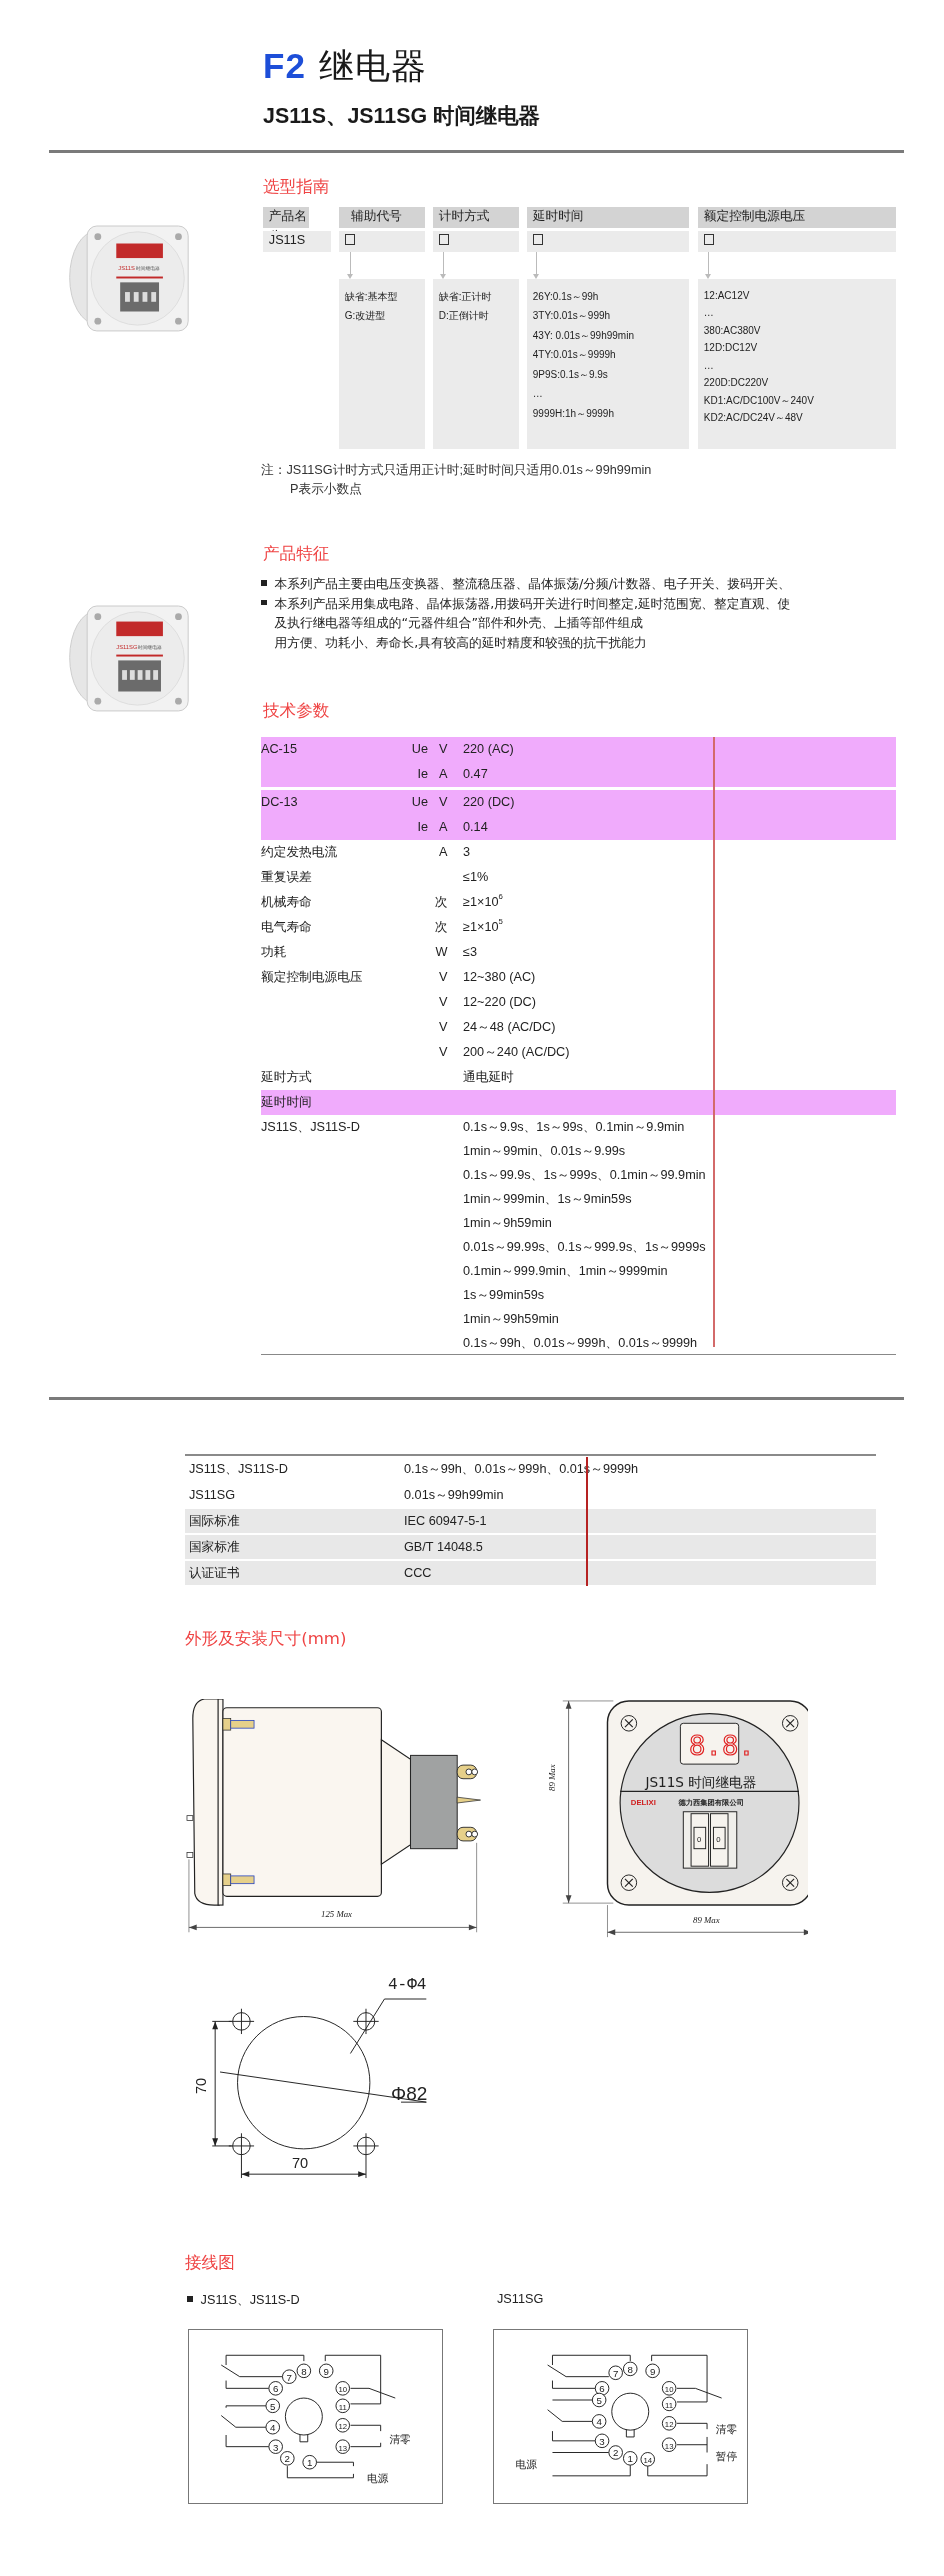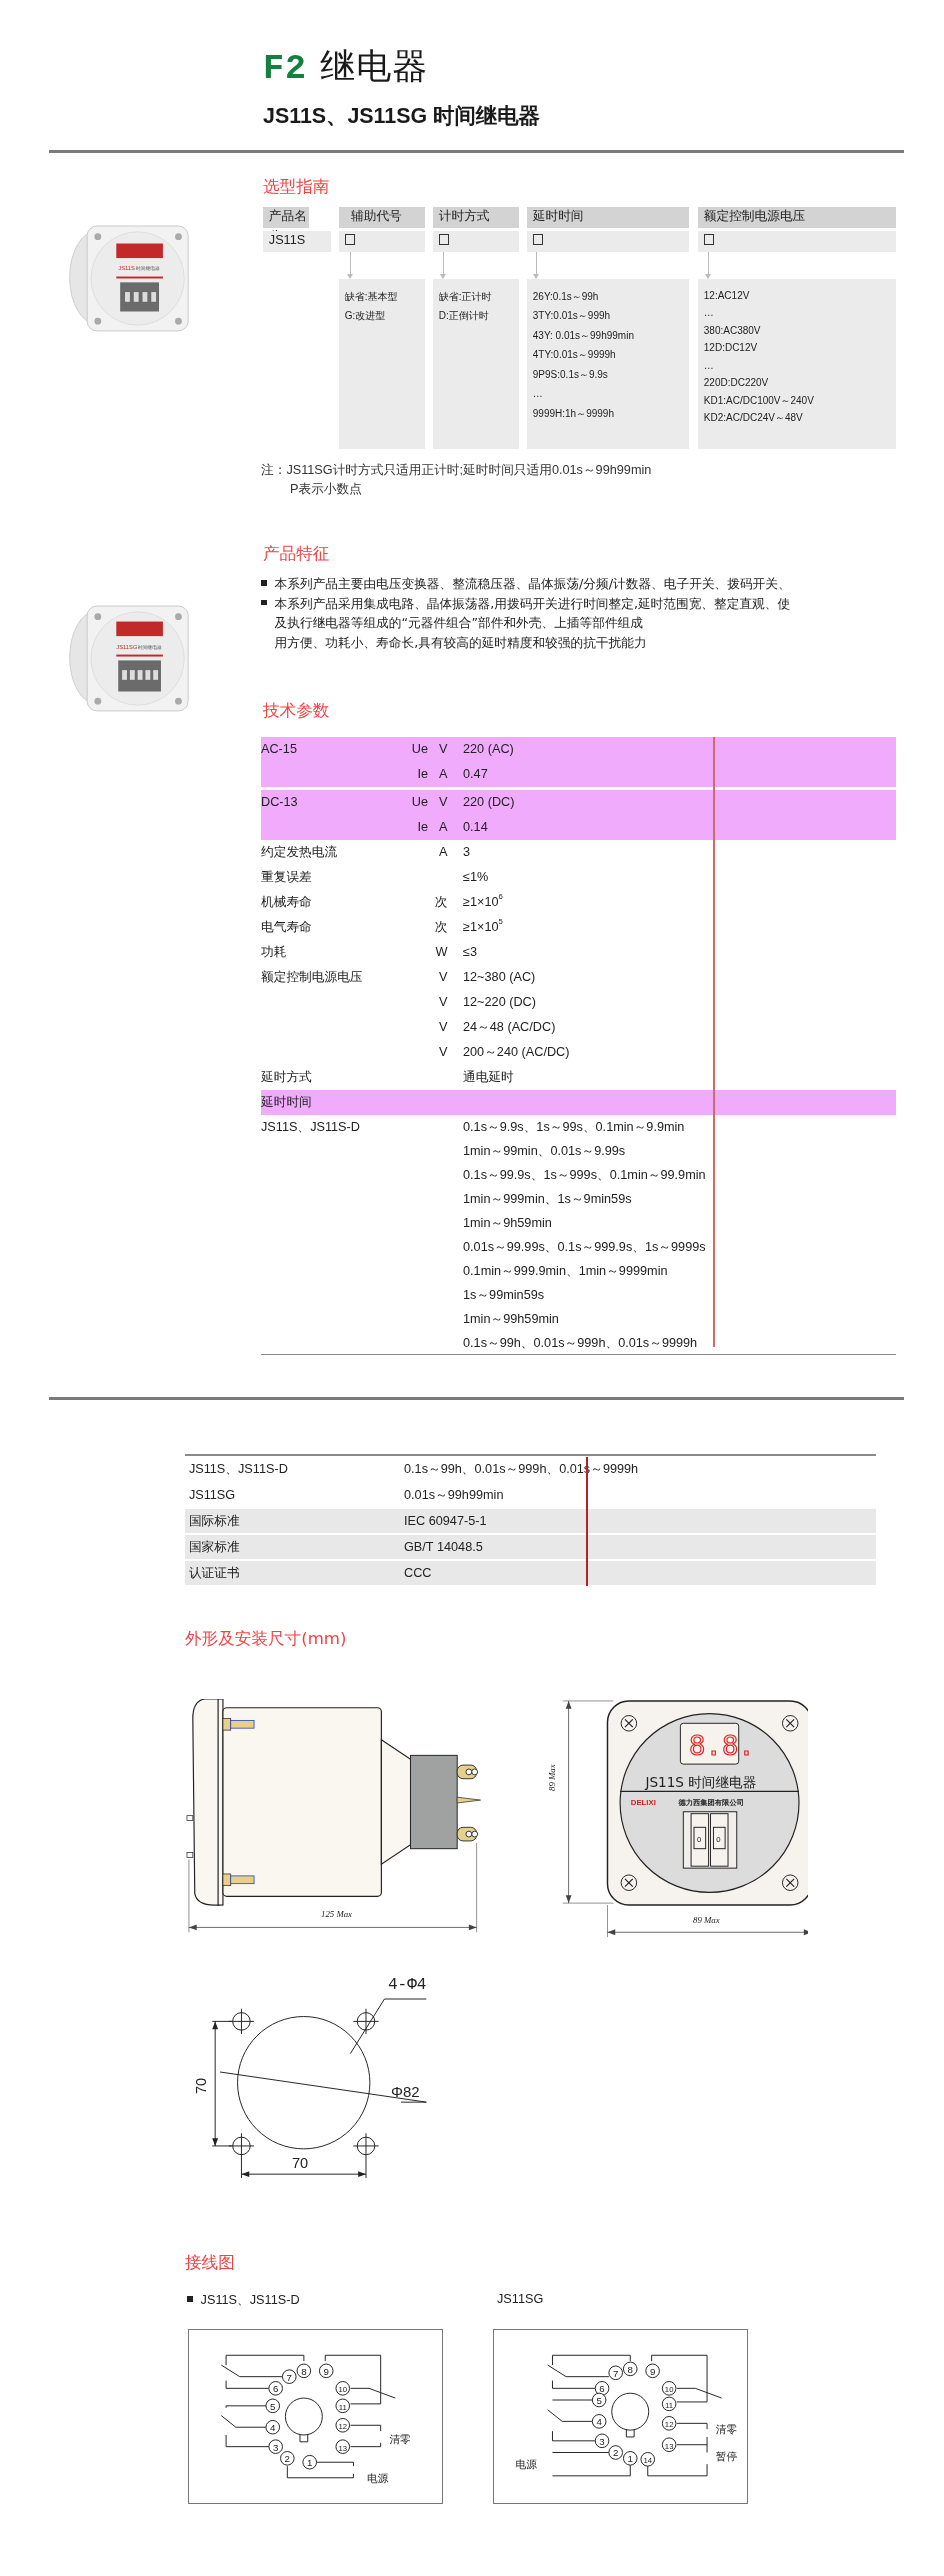--- a/index.html
+++ b/index.html
@@ -2,21 +2,21 @@
 <html><head>
 <meta charset="utf-8">
 <style>
   * { box-sizing: border-box; margin: 0; padding: 0; }
   html, body { width: 944px; background: #ffffff; }
   body { position: relative; height: 2576px; font-family: "DejaVu Sans", "Liberation Sans", sans-serif; color: #222; overflow: hidden; }
   .abs { position: absolute; }
 
   
   .hdr-f2 { left: 263px; top: 43px; font-size: 35px; font-weight: bold; letter-spacing: 1px; }
-  .hdr-f2 .red { color: #15803d; font-family: Liberation Mono, monospace; }
+  .hdr-f2 .red { color: #1d4ed8; font-family: Liberation Sans, sans-serif; }
   .hdr-f2 .blk { color: #1a1a1a; font-weight: normal; }
   .hdr-sub { left: 263px; top: 101px; font-size: 21.4px; font-weight: bold; color: #1a1a1a; font-family: "Liberation Sans", sans-serif; }
   .hrule { height: 2.9px; background: #7a7a7a; }
 
   .sec-title { color: #ef4444; font-size: 16.6px; }
 
   
   .sg-cell { position: absolute; font-size: 12.7px; line-height: 19.5px; padding-left: 5.8px; color: #222; font-family: "Liberation Sans", sans-serif; }
   .sg-head { background: #d3d3d3; height: 21.4px; top: 207px; }
   .sg-row { background: #ebebeb; height: 21.4px; top: 231px; }
@@ -408,21 +408,21 @@
       <line x1="170" y1="94" x2="205" y2="38"></line>
         <line x1="205" y1="38" x2="248" y2="38"></line>
       <line x1="222" y1="144" x2="248" y2="144"></line>
     </g>
     <polygon points="31,61 28,69 34,69" fill="#222"></polygon>
       <polygon points="31,189 28,181 34,181" fill="#222"></polygon>
     <polygon points="58,218 66,215 66,221" fill="#222"></polygon>
       <polygon points="186,218 178,215 178,221" fill="#222"></polygon>
   </svg>
   <div class="abs" style="left:203px;top:13.6px;font-size:16px;font-family:Liberation Mono, monospace;">4-Φ4</div>
-  <div class="abs" style="left:206px;top:121px;font-size:15px;font-family:'Liberation Sans',sans-serif;">Φ82</div>
+  <div class="abs" style="left:206px;top:121px;font-size:19px;font-family:'Liberation Sans',sans-serif;">Φ82</div>
   <div class="abs" style="left:7.8px;top:132px;font-size:14.6px;font-family:'Liberation Sans',sans-serif;transform:rotate(-90deg);transform-origin:left top;">70</div>
   <div class="abs" style="left:107px;top:193px;font-size:14.6px;font-family:'Liberation Sans',sans-serif;">70</div>
 </div>
 
 <div class="abs sec-title" style="left:185px;top:2252px;">接线图</div>
 
 <div class="abs wd-label" style="left:187px;top:2292px;"><span style="display:inline-block;width:5.8px;height:5.8px;background:#222;margin-right:7.8px;vertical-align:middle;margin-top:-2.9px;"></span><span>JS11S、JS11S-D</span></div>
 <div class="abs wd-label" style="left:497px;top:2292px;">JS11SG</div>
 
 <div class="wd-box" style="left:188px;top:2329px;width:255px;height:175px;">

